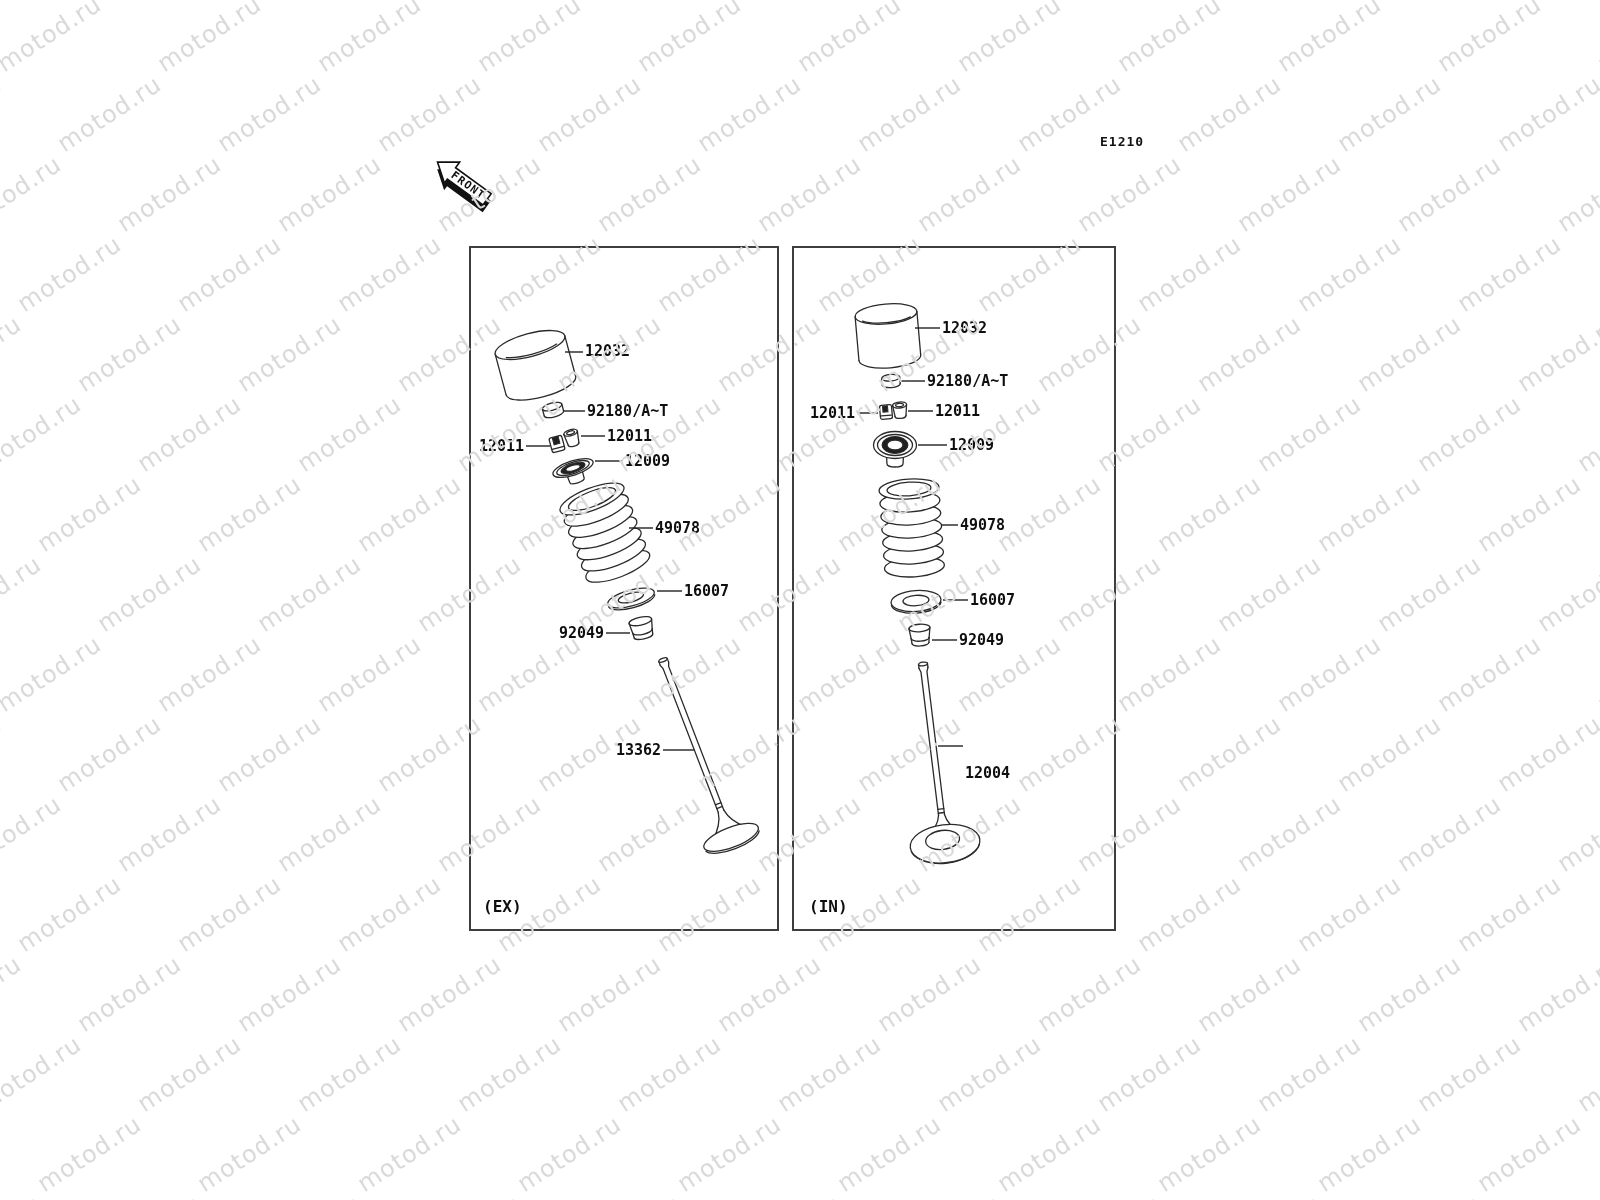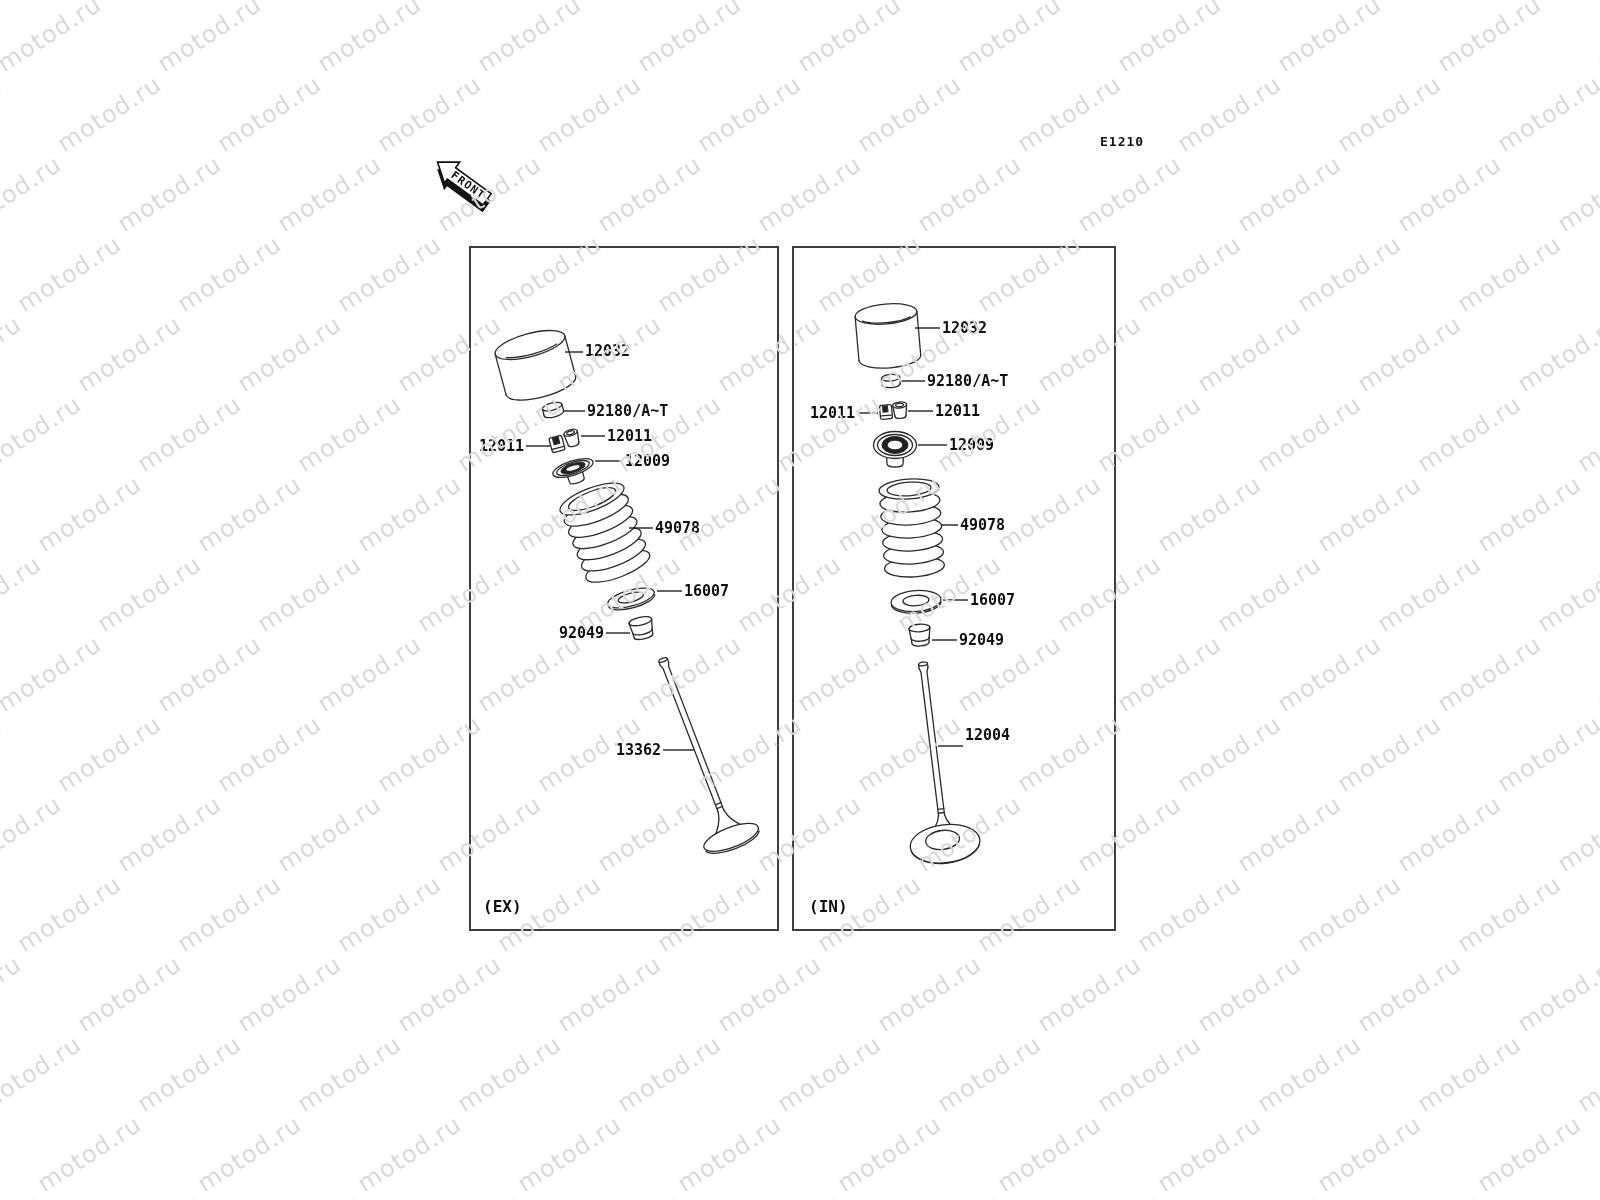--- a/index.html
+++ b/index.html
@@ -219,21 +219,21 @@
       </g>
     </svg>
     <span class="plabel" style="left:148px;top:73px">12032</span>
     <span class="plabel" style="left:133px;top:126px">92180/A~T</span>
     <span class="plabel" style="left:16px;top:158px">12011</span>
     <span class="plabel" style="left:141px;top:156px">12011</span>
     <span class="plabel" style="left:155px;top:190px">12009</span>
     <span class="plabel" style="left:166px;top:270px">49078</span>
     <span class="plabel" style="left:176px;top:345px">16007</span>
     <span class="plabel" style="left:165px;top:385px">92049</span>
-    <span class="plabel" style="left:171px;top:480px">12004</span>
+    <span class="plabel" style="left:171px;top:518px">12004</span>
     <span class="pcaption" style="left:15px;top:651px">(IN)</span>
   </div>
 
   <div id="wm-layer">
       <span class="wm" style="color: rgb(217, 217, 217); left: 0px; top: 52px;">motod.ru</span>
       <span class="wm" style="color: rgb(217, 217, 217); left: 160px; top: 52px;">motod.ru</span>
       <span class="wm" style="color: rgb(217, 217, 217); left: 320px; top: 52px;">motod.ru</span>
       <span class="wm" style="color: rgb(217, 217, 217); left: 480px; top: 52px;">motod.ru</span>
       <span class="wm" style="color: rgb(217, 217, 217); left: 640px; top: 52px;">motod.ru</span>
       <span class="wm" style="color: rgb(217, 217, 217); left: 800px; top: 52px;">motod.ru</span>

